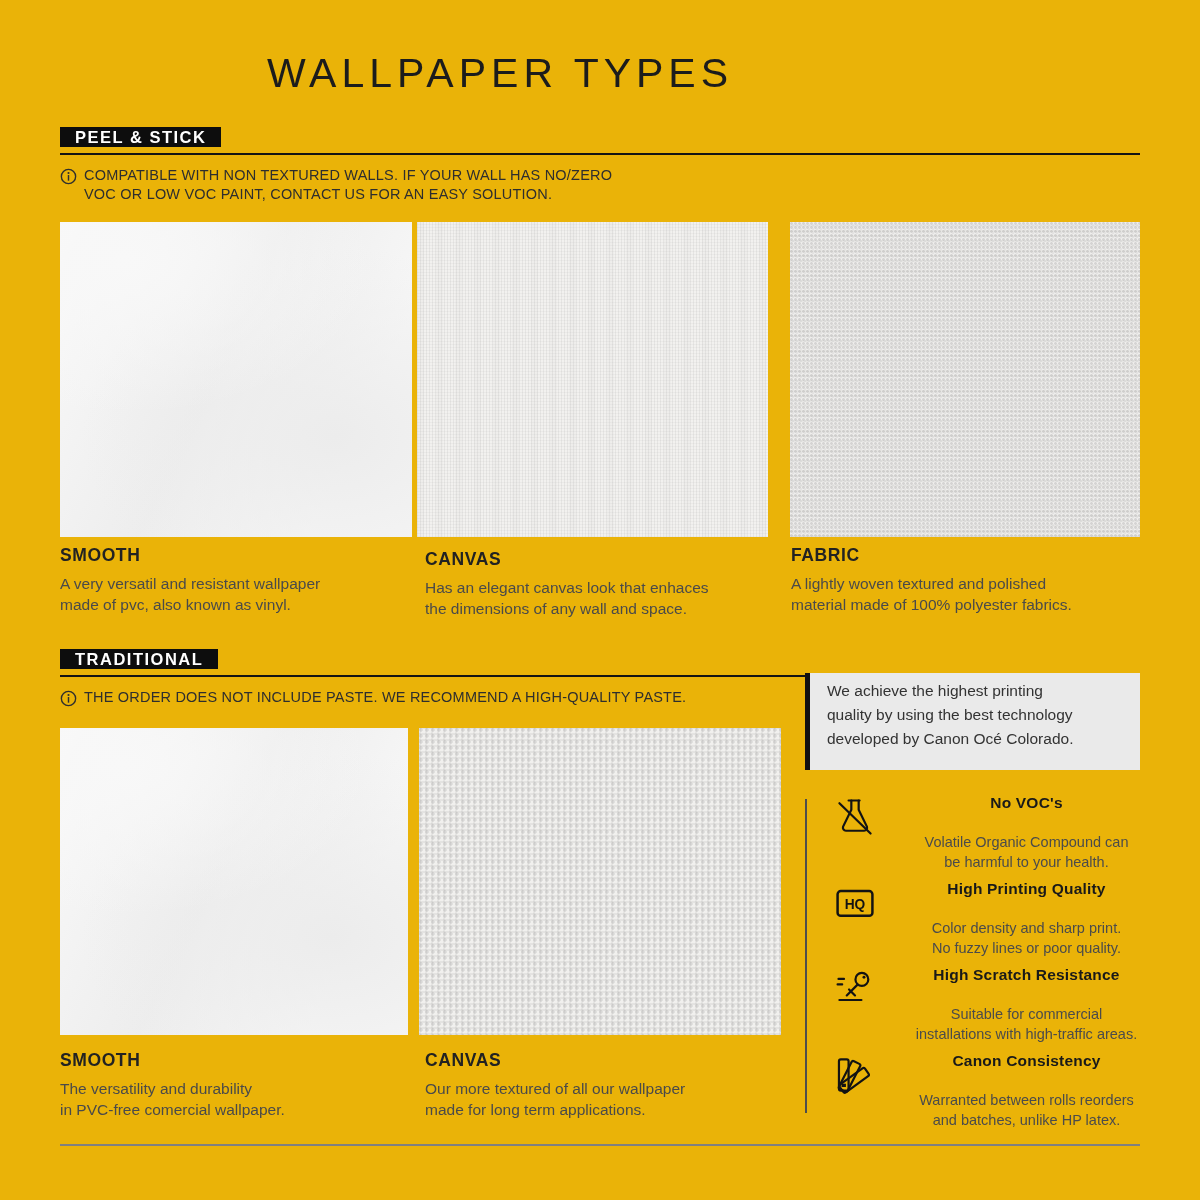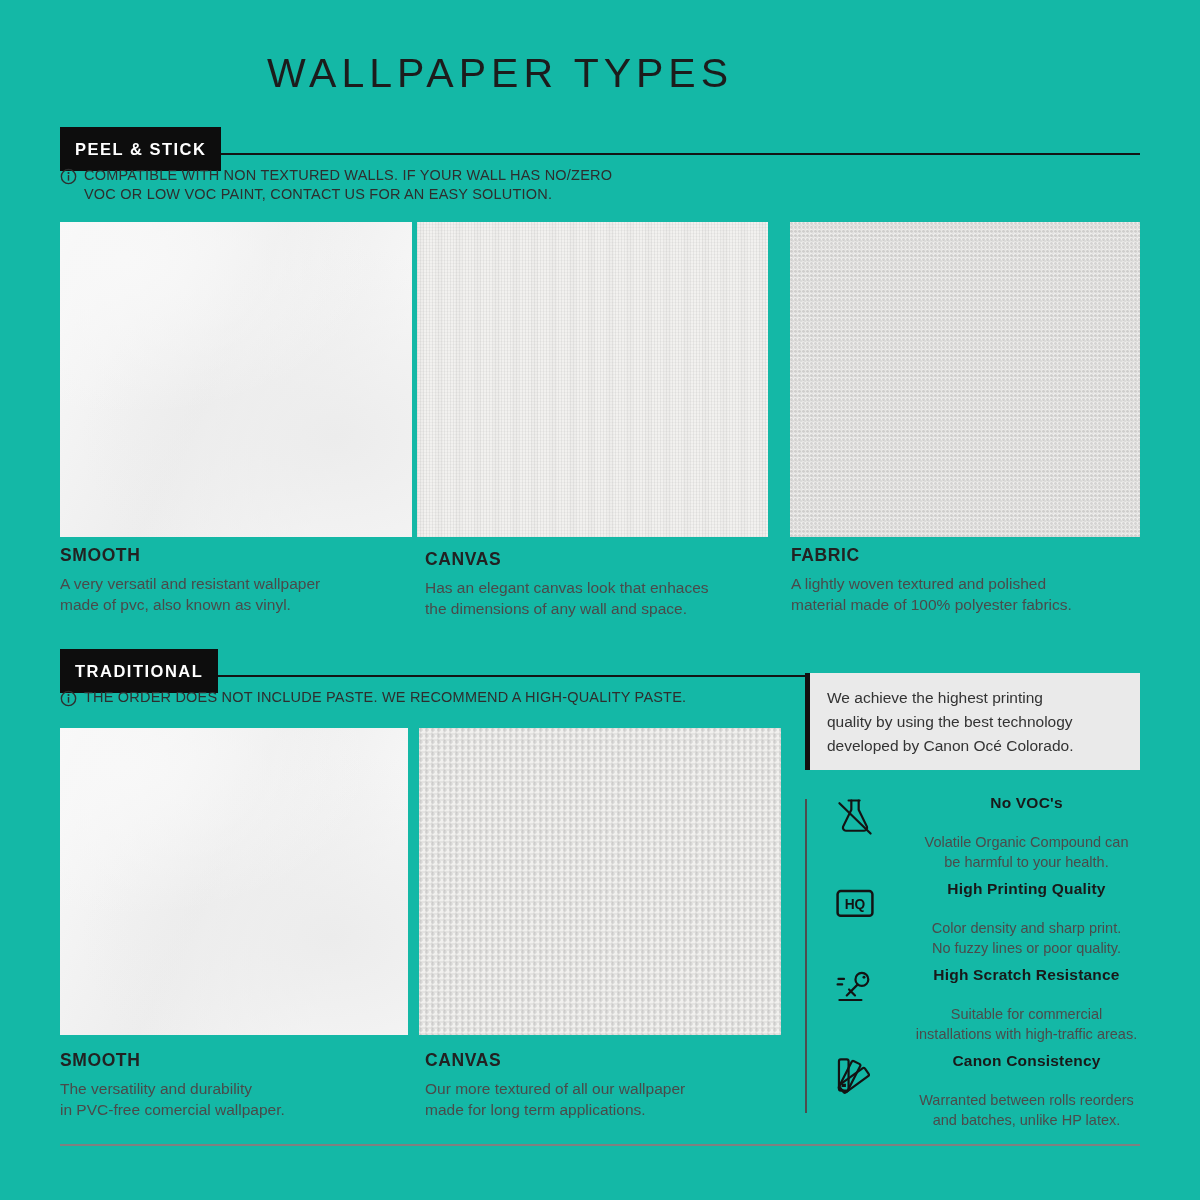--- a/index.html
+++ b/index.html
@@ -2,34 +2,34 @@
 <html><head>
 <meta charset="utf-8">
 <style>
   * { margin:0; padding:0; box-sizing:border-box; }
   html,body { background:#ffffff; }
   body {
     width:1200px; height:1200px;
     font-family:"Liberation Sans", sans-serif;
     color:#1c1c1c;
   }
-  .page { position:relative; width:1200px; height:1200px; background:#14b8a6; overflow:hidden;text-decoration:underline; }
+  .page { position:relative; width:1200px; height:1200px; background:#eab308; overflow:hidden;text-decoration:underline; }
 
   .title {
     position:absolute; left:0; top:50px; width:1000px;
     text-align:center; font-size:41px; font-weight:500;
     letter-spacing:5px; color:#1c1c1c; white-space:nowrap;
   }
 
   .rule { position:absolute; height:2px; background:#141414; }
   .rule-peel { left:60px; top:153px; width:1080px; }
   .rule-trad { left:60px; top:675px; width:1080px; }
 
   .badge {
-    position:absolute; height:44px; background:#0d0d0d; color:#ffffff;
+    position:absolute; height:20px; background:#0d0d0d; color:#ffffff;
     font-size:16.5px; font-weight:700; letter-spacing:1.5px;
     padding:0 15px; display:flex; align-items:center; white-space:nowrap;
   }
   .badge-peel { left:60px; top:127px; }
   .badge-trad { left:60px; top:649px; }
 
   .note { position:absolute; font-size:14.5px; font-weight:500; color:#2e2e2e; letter-spacing:0.2px; }
   .note .row { display:flex; align-items:flex-end; gap:7px; line-height:19px; white-space:nowrap; }
   .note .cont { padding-left:24px; line-height:19px; white-space:nowrap; }
   .note-peel { left:60px; top:166px; }
@@ -68,21 +68,21 @@
     background-size:6px 6px, auto, auto;
   }
 
   .caption { position:absolute; white-space:nowrap; }
   .cap-label { font-size:17.5px; font-weight:600; letter-spacing:0.6px; color:#222222; }
   .cap-desc  { font-size:15.5px; color:#4a4a4a; line-height:21px; margin-top:7px; font-weight:400; }
 
   .q-bar  { position:absolute; left:805px; top:673px; width:5px; height:97px; background:#111111; }
   .q-box  {
     position:absolute; left:810px; top:673px; width:330px; height:97px;
-    background:#eaeaea; padding:13px 0 0 17px;
+    background:#eaeaea; padding:6px 0 0 17px;
     font-size:15.5px; color:#333333; line-height:24px; white-space:nowrap;
   }
   .f-line { position:absolute; left:805px; top:799px; width:2px; height:314px; background:#4d4d4d; }
 
   .feature { position:absolute; left:833px; width:330px; }
   .f-icon  { position:absolute; left:0; top:1px; width:44px; height:44px; }
   .f-text  { margin-left:57px; white-space:nowrap;text-align:center; }
   .f-title { font-size:15.5px; font-weight:700; color:#191919; letter-spacing:0.2px; }
   .f-desc  { font-size:14.5px; color:#4b4b4b; line-height:20px; margin-top:20px; font-weight:400; }
 

